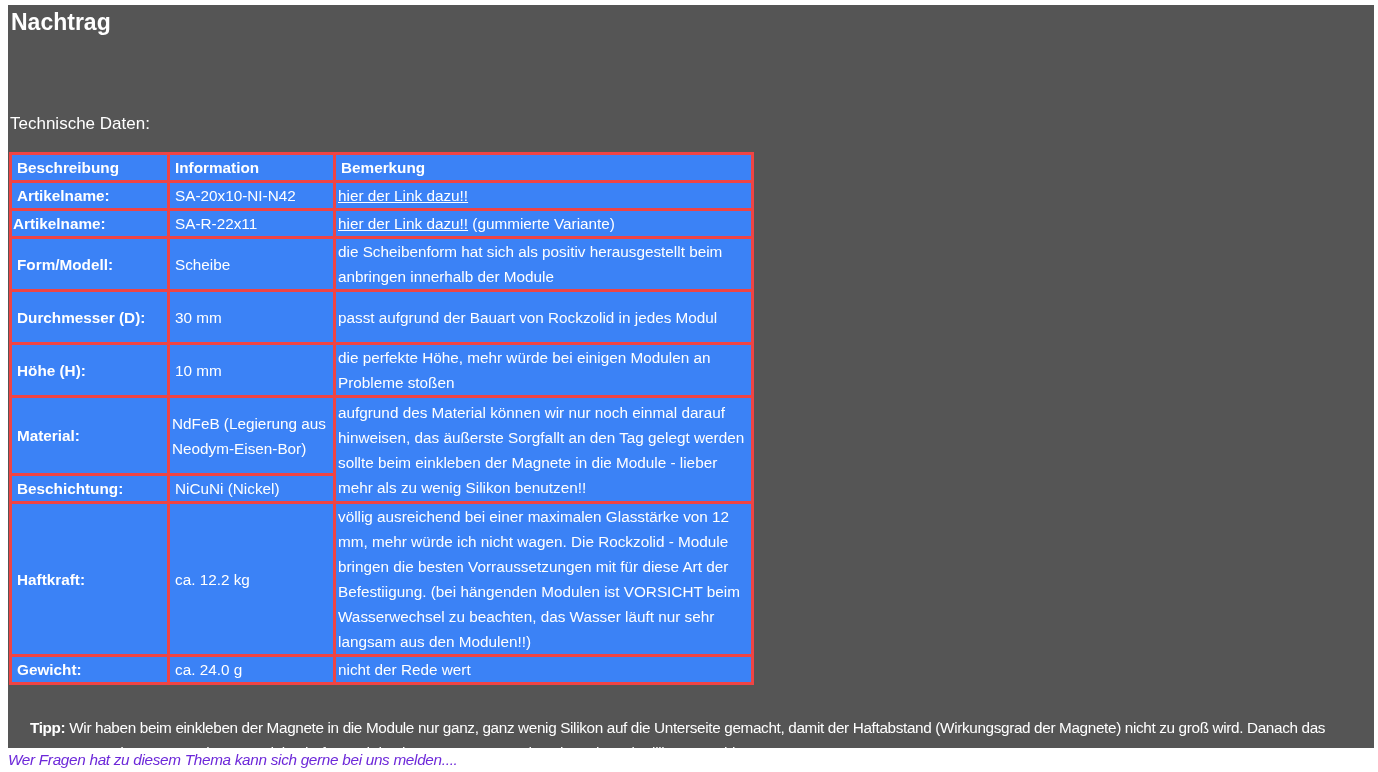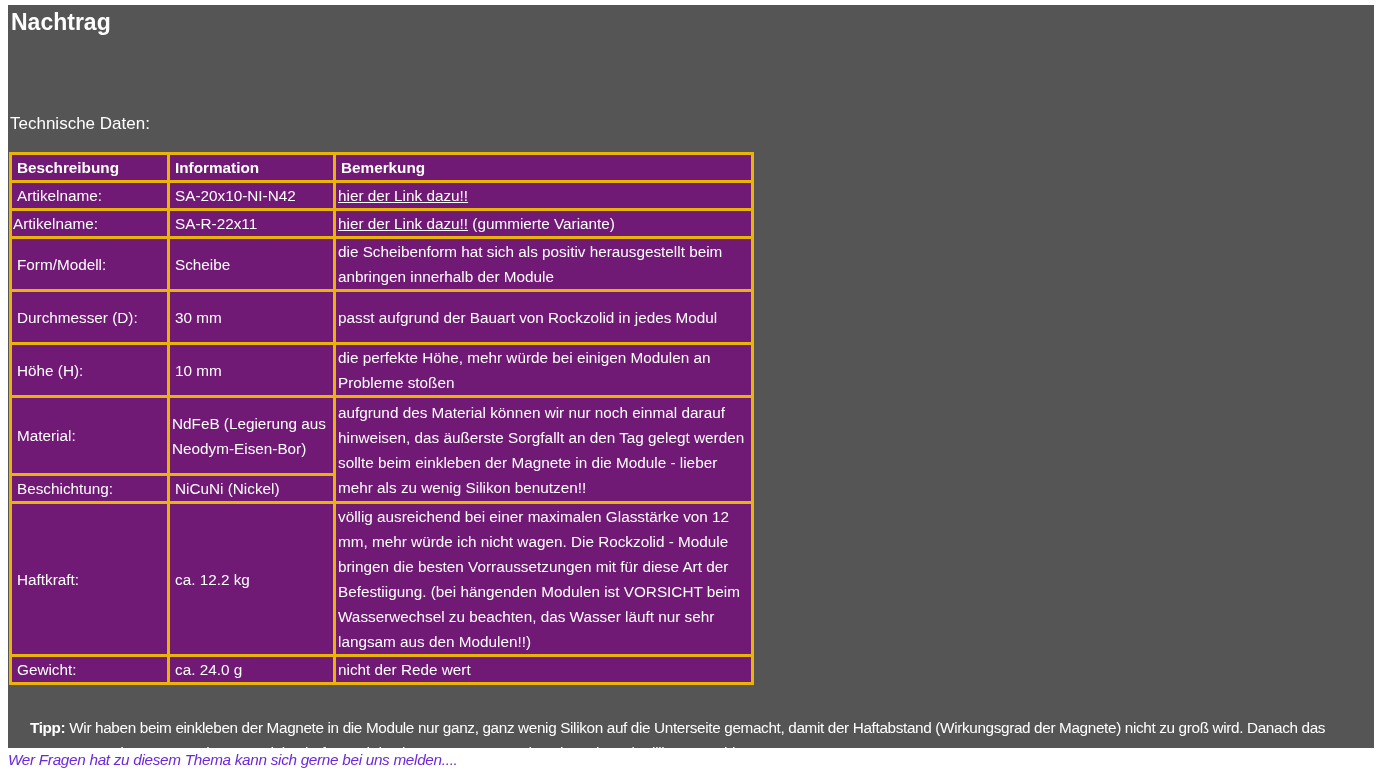--- a/index.html
+++ b/index.html
@@ -52,31 +52,31 @@
     table.specs {
       position: absolute;
       left: 1px;
       top: 147px;
       border-collapse: collapse;
       table-layout: fixed;
       font-size: 15.3px;
       color: #ffffff;
     }
     table.specs td {
-      border: 3px solid #eab308;
+      border: 3px solid #ef4444;
       padding: 0 3px 0 5px;
       line-height: 25px;
       vertical-align: middle;
-      background: #701a75;
+      background: #3b82f6;
     }
     table.specs col.c1 { width: 158px; }
     table.specs col.c2 { width: 166px; }
     table.specs col.c3 { width: 418px; }
     .h-cell { font-weight: bold; }
-    .lbl { font-weight: normal; }
+    .lbl { font-weight: bold; }
     .tight { padding-left: 1px !important; }
     .r-head td { height: 25px; }
     .r-1 td { height: 24px; }
     .r-2 td { height: 24px; }
     .r-form td { height: 50px; }
     .r-dm td { height: 50px; margin-top: 40px; }
     .r-h td { height: 50px; }
     .r-mat td { height: 75px; }
     .r-coat td { height: 25px; }
     .r-haft td { height: 150px; }

